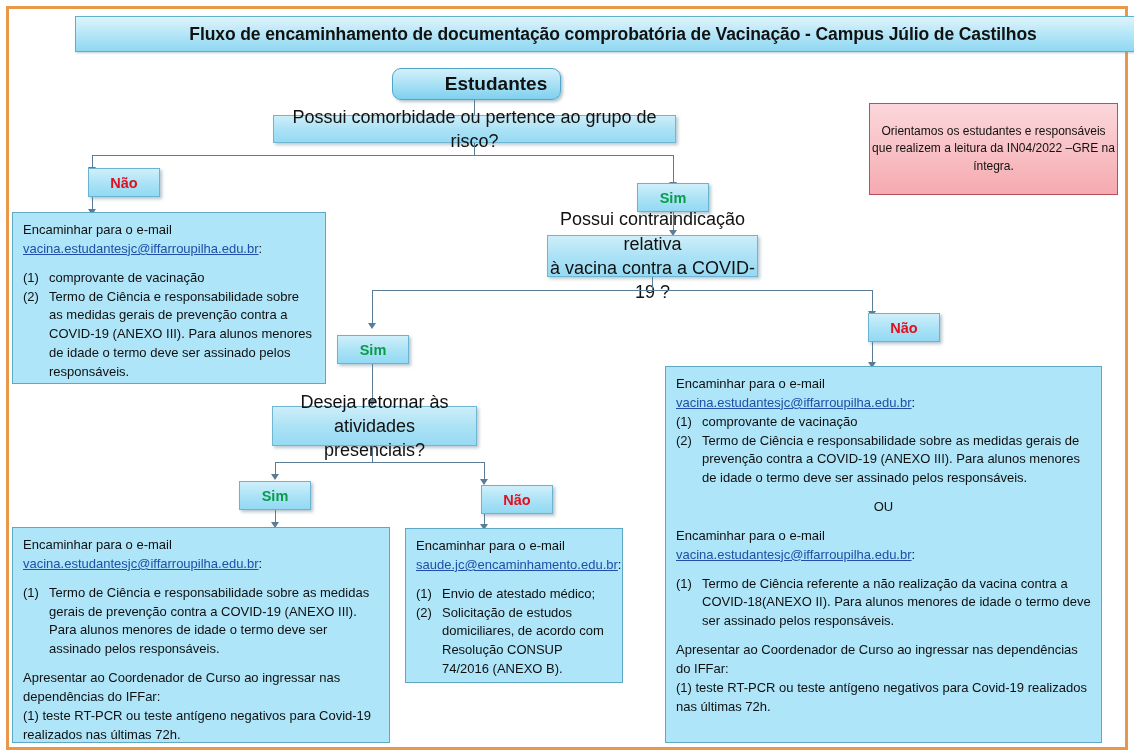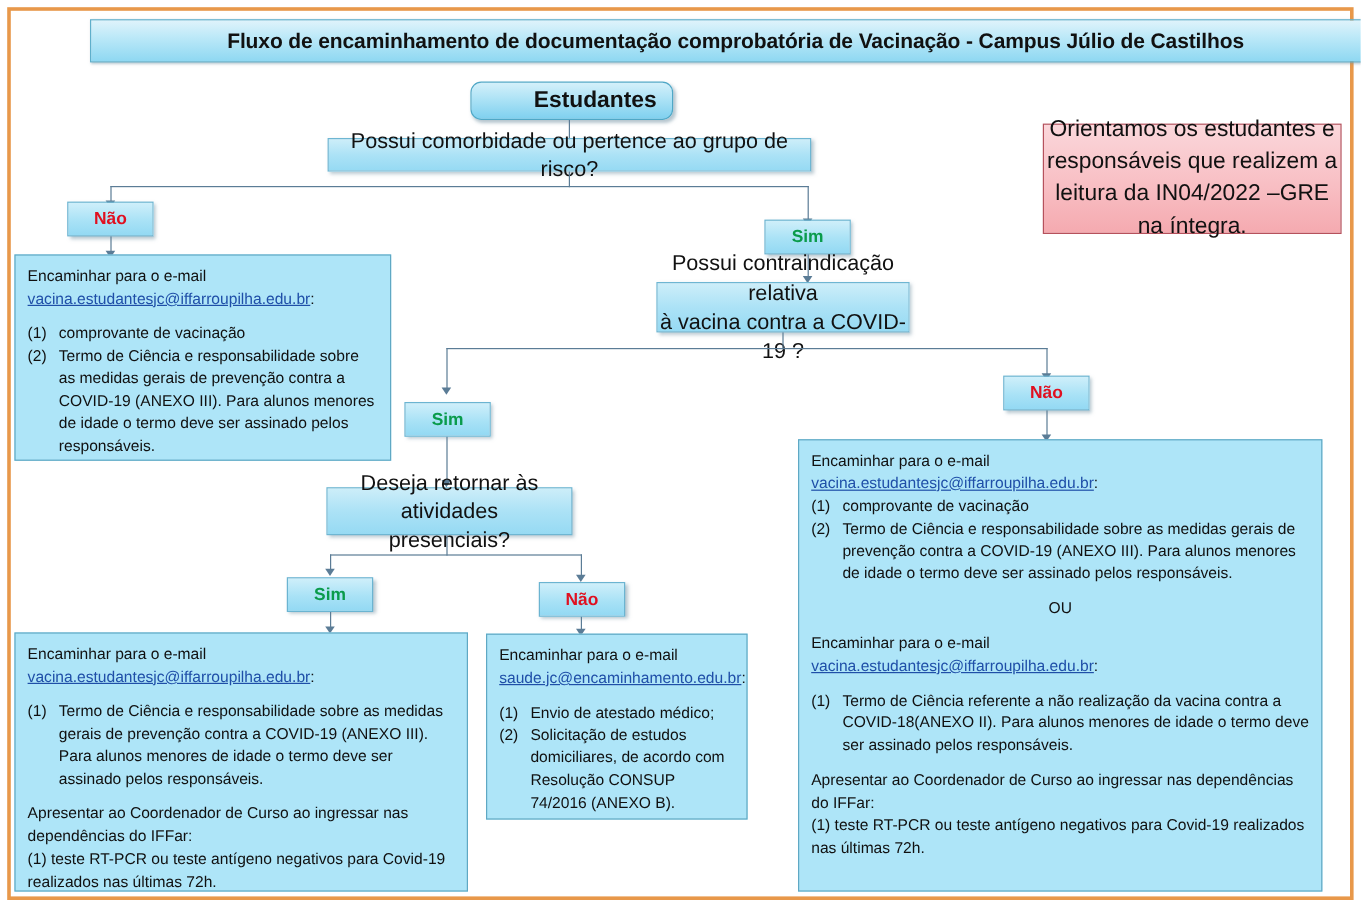--- a/index.html
+++ b/index.html
@@ -69,21 +69,21 @@
     position:absolute;
     box-sizing:border-box;
     width:72px;height:29px;
     background:linear-gradient(180deg,#CFEFFA 0%,#A9E2F6 55%,#93D9F3 100%);
     border:1px solid #6BB4D1;
     display:flex;align-items:center;justify-content:center;
     font-weight:bold;font-size:14.5px;
     box-shadow:2px 2px 3px rgba(120,150,165,0.55);
   }
   .lbl.sim{color:#0A9B4B;}
-  .lbl.nao{color:#E01020;}
+  .lbl.nao{color:#E01020;margin-left:32px;}
 
   
   .panel{
     position:absolute;
     box-sizing:border-box;
     background:#AEE5F8;
     border:1px solid #5FA8C4;
     padding:8px 10px 8px 10px;
     font-size:13px;
     line-height:1.45;
@@ -92,21 +92,21 @@
 
   
   .note-pink{
     position:absolute;
     left:869px;top:103px;width:249px;height:92px;
     box-sizing:border-box;
     background:linear-gradient(180deg,#FBD7DB 0%,#F8BFC4 55%,#F5AAB0 100%);
     border:1px solid #B5515C;
     display:flex;align-items:center;justify-content:center;
     text-align:center;
-    font-size:19px;line-height:1.42;
+    font-size:12px;line-height:1.42;
     color:#111;
   }
 
   
   .email{
     color:#1F4FA8;
     text-decoration:underline;
   }
 
   

